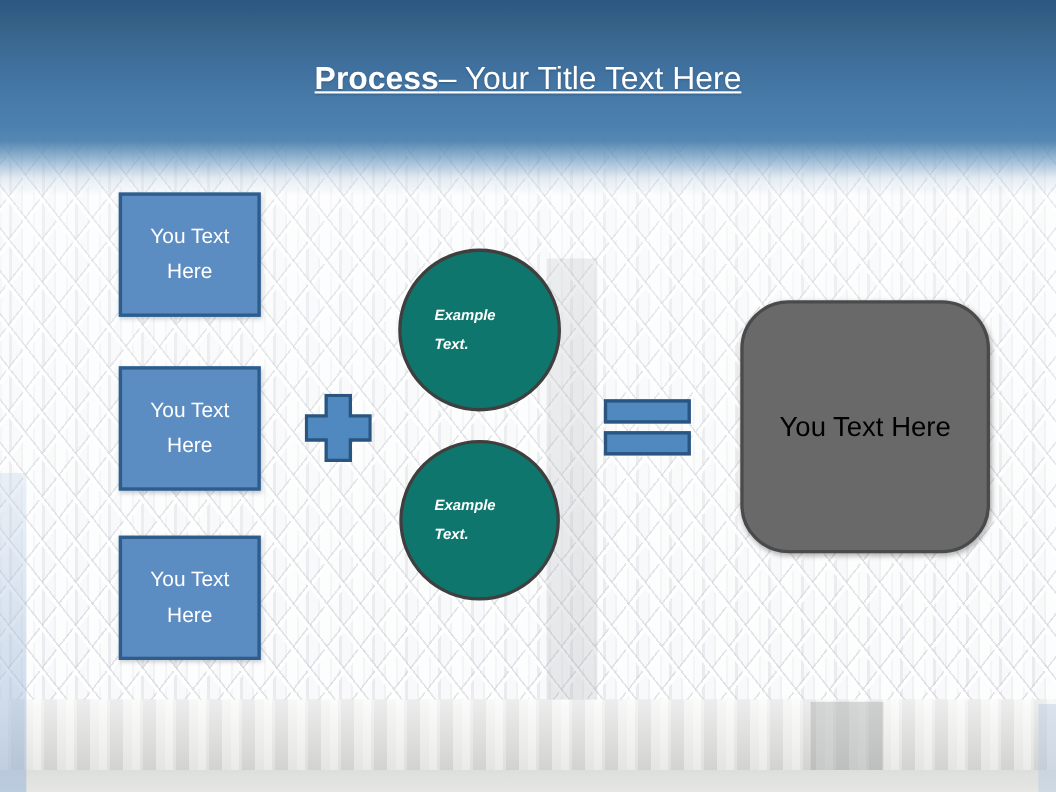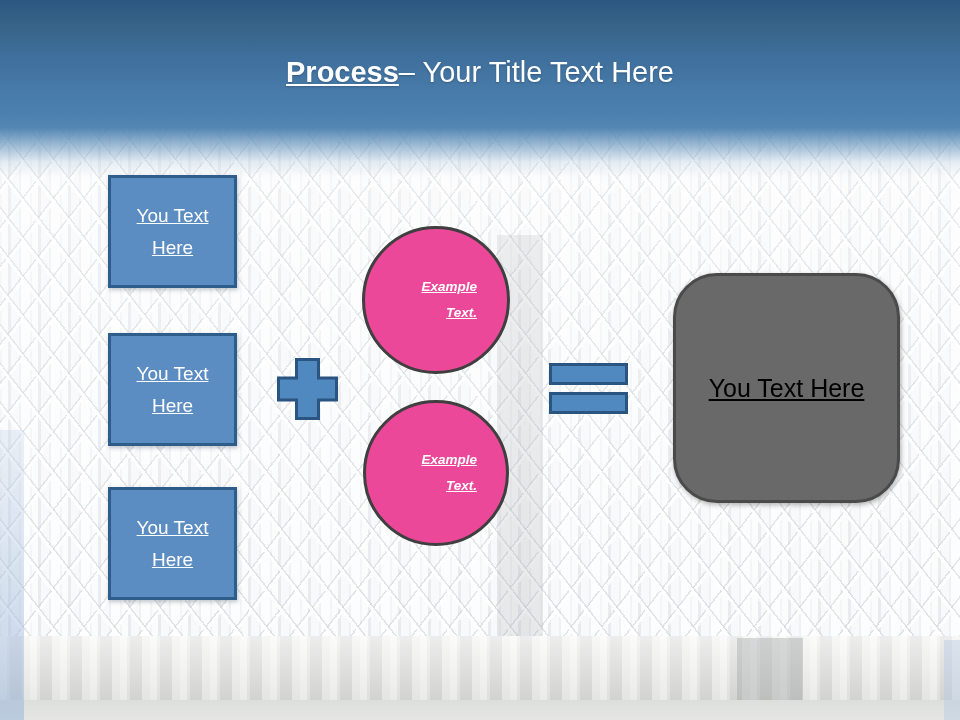--- a/index.html
+++ b/index.html
@@ -38,43 +38,43 @@
     background:linear-gradient(180deg,
       #2c5781 0%, #366387 14%, #3f6f9c 32%, #477aa8 50%, #4c81af 64%,
       rgba(76,129,175,0.95) 72%, rgba(96,145,186,0.55) 83%,
       rgba(142,176,206,0.22) 91%, rgba(255,255,255,0) 100%);
   }
   .title {
     padding-top:54px; text-align:center; color:#ffffff;
     font-size:29px; line-height:36px; text-shadow:0 1px 2px rgba(20,40,70,0.35);
   }
   .title .bold    { font-weight:700;text-decoration:underline; }
-  .title .regular { font-weight:400; margin-left:0; }
+  .title .regular { font-weight:400; margin-left:0;text-decoration:underline; }
 
   
-  .shape { position:absolute; z-index:3;text-decoration:underline; }
+  .shape { position:absolute; z-index:3; }
 
   .text-box {
     left:108px; width:129px; height:113px;
     background:#5B8DC3; border:3px solid #2E5C8B;
     box-shadow:1px 2px 4px rgba(60,70,90,0.30);
     display:flex; align-items:center; justify-content:center; text-align:center;
     color:#ffffff; font-size:19px; line-height:1.65;
   }
   .text-box .lbl { width:92px; }
   #box-1 { top:175px; }
   #box-2 { top:333px; }
   #box-3 { top:487px; }
 
   .plus-wrap { left:277px; top:358px; width:61px; height:62px; }
 
   .circle {
     width:148px; height:148px; border-radius:50%;
-    background:#ec4899; border:3px solid #3F3F3F;
-    display:flex; align-items:center; justify-content:center; text-align:right;
+    background:#0f766e; border:3px solid #3F3F3F;
+    display:flex; align-items:center; justify-content:center; text-align:left;
     color:#ffffff; font-weight:700; font-style:italic; font-size:13.5px; line-height:1.9;
   }
   .circle .lbl { width:82px; }
   #circle-1 { left:362px; top:226px; }
   #circle-2 { left:363px; top:400px; width:146px; height:146px; }
 
   .equals { left:549px; top:363px; width:79px; }
   .equals .bar { height:22px; background:#5089BF; border:3px solid #2A5580; }
   .equals .bar + .bar { margin-top:7px; }
 

